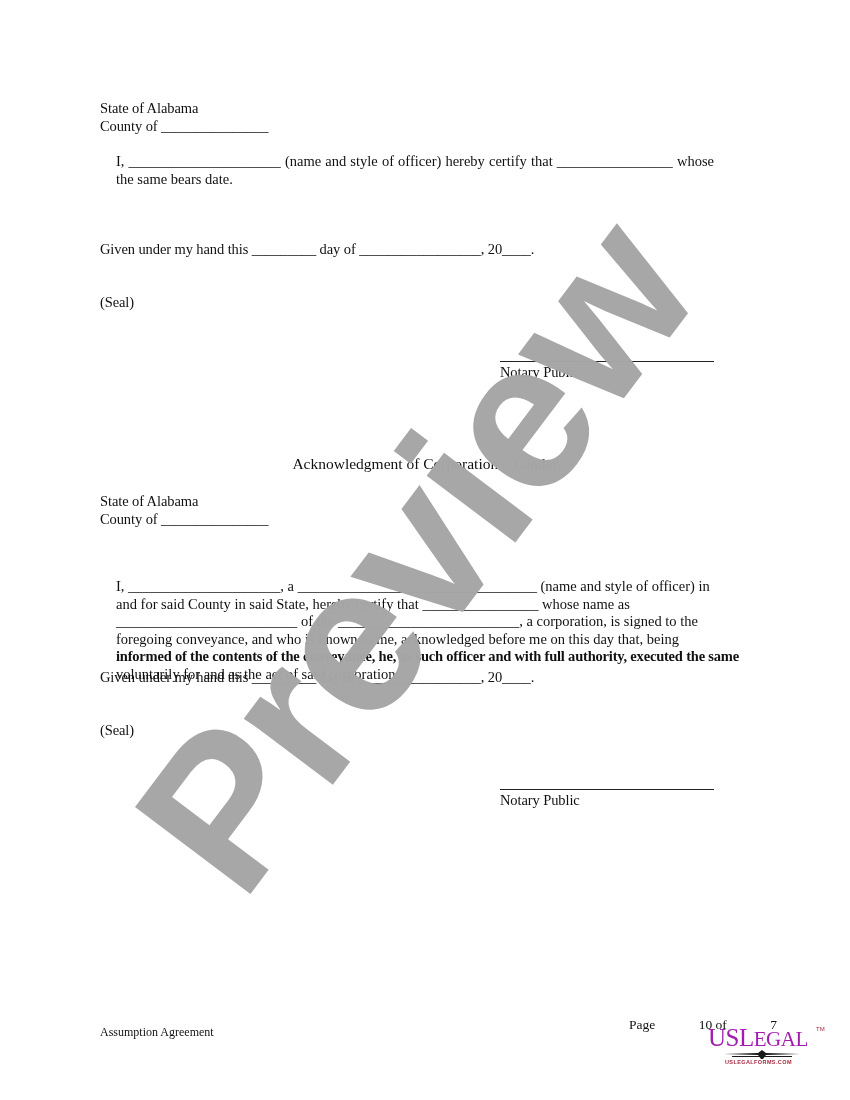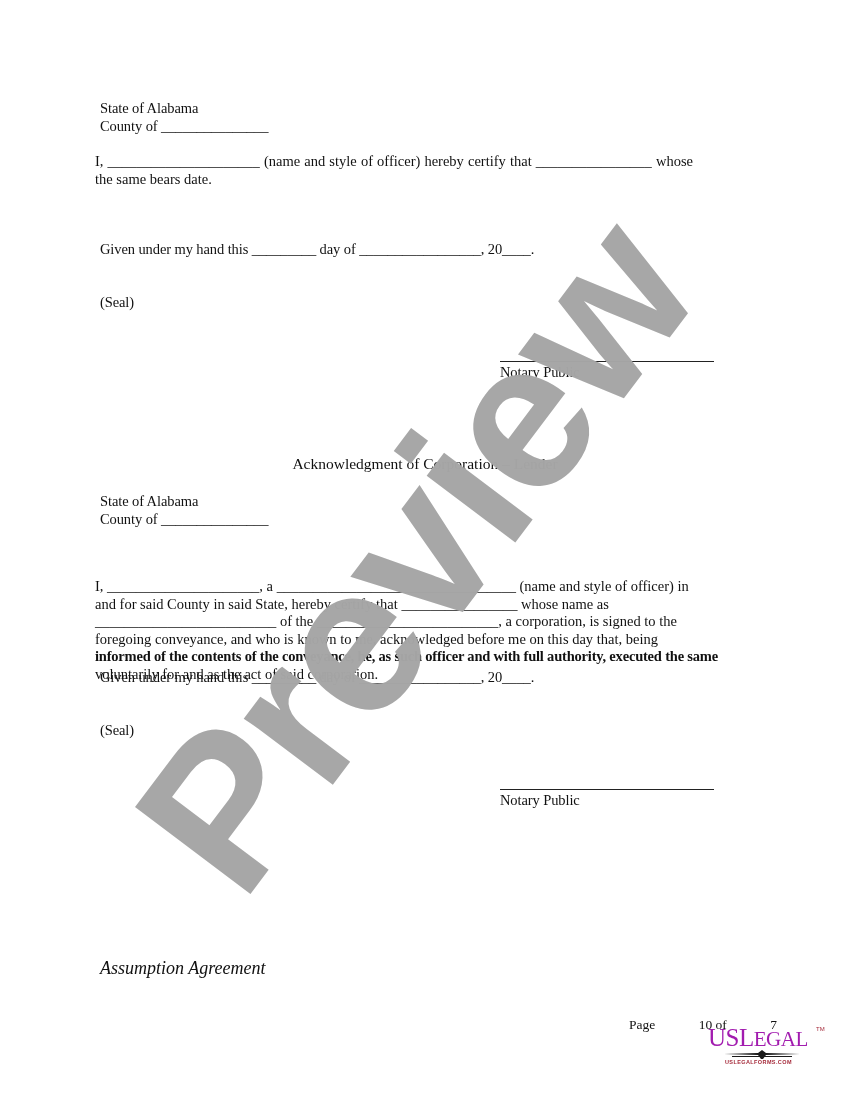--- a/index.html
+++ b/index.html
@@ -1,24 +1,24 @@
 <!DOCTYPE html>
 <html><head>
   <meta charset="utf-8">
   <style>
     html, body { margin: 0; padding: 0; background: #ffffff; }
     body { width: 850px; height: 1100px; position: relative; overflow: hidden;
            font-family: "Liberation Serif", serif; color: #111; }
     .page { position: absolute; left: 0; top: 0; width: 850px; height: 1100px; }
     .t { position: absolute; font-size: 14.5px; line-height: 17.5px; white-space: nowrap; letter-spacing: -0.1px; }
-    .para { position: absolute; left: 95px; width: 660px; font-size: 14.5px; line-height: 17.6px; }
+    .para { position: absolute; left: 116px; width: 660px; font-size: 14.5px; line-height: 17.6px; }
     .para .ln { display: block; white-space: nowrap; }
     .sig-line { position: absolute; height: 0; border-top: 1px solid #222; }
     .heading { position: absolute; left: 0; width: 850px; text-align: center; font-size: 15.5px; top: 455px; }
-    .footer-left { position: absolute; left: 100px; top: 958px; font-size: 18px; font-style: italic; }
+    .footer-left { position: absolute; left: 100px; top: 1025px; font-size: 12px; }
     .footer-right { position: absolute; left: 629px; top: 1017px; font-size: 13.5px; }
     .footer-right b { font-weight: normal; margin-left: 40px; }
     .watermark { position: absolute; left: 415px; top: 556px; transform: translate(-50%, -50%) rotate(-53deg);
                  font-family: "Liberation Sans", sans-serif; font-weight: bold; font-size: 210px;
                  color: #a6a6a6; opacity: 0.98; letter-spacing: -4px; white-space: nowrap; pointer-events: none;
                  line-height: 1; }
     .logo { position: absolute; left: 708px; top: 1025px; width: 115px; height: 45px; }
     .logo-text { position: absolute; left: 0; top: 0; font-family: "Liberation Serif", serif; font-size: 25px;
                  color: #a21caf; letter-spacing: -0.5px; line-height: 26px; }
     .logo-text .small { font-size: 21px; }

